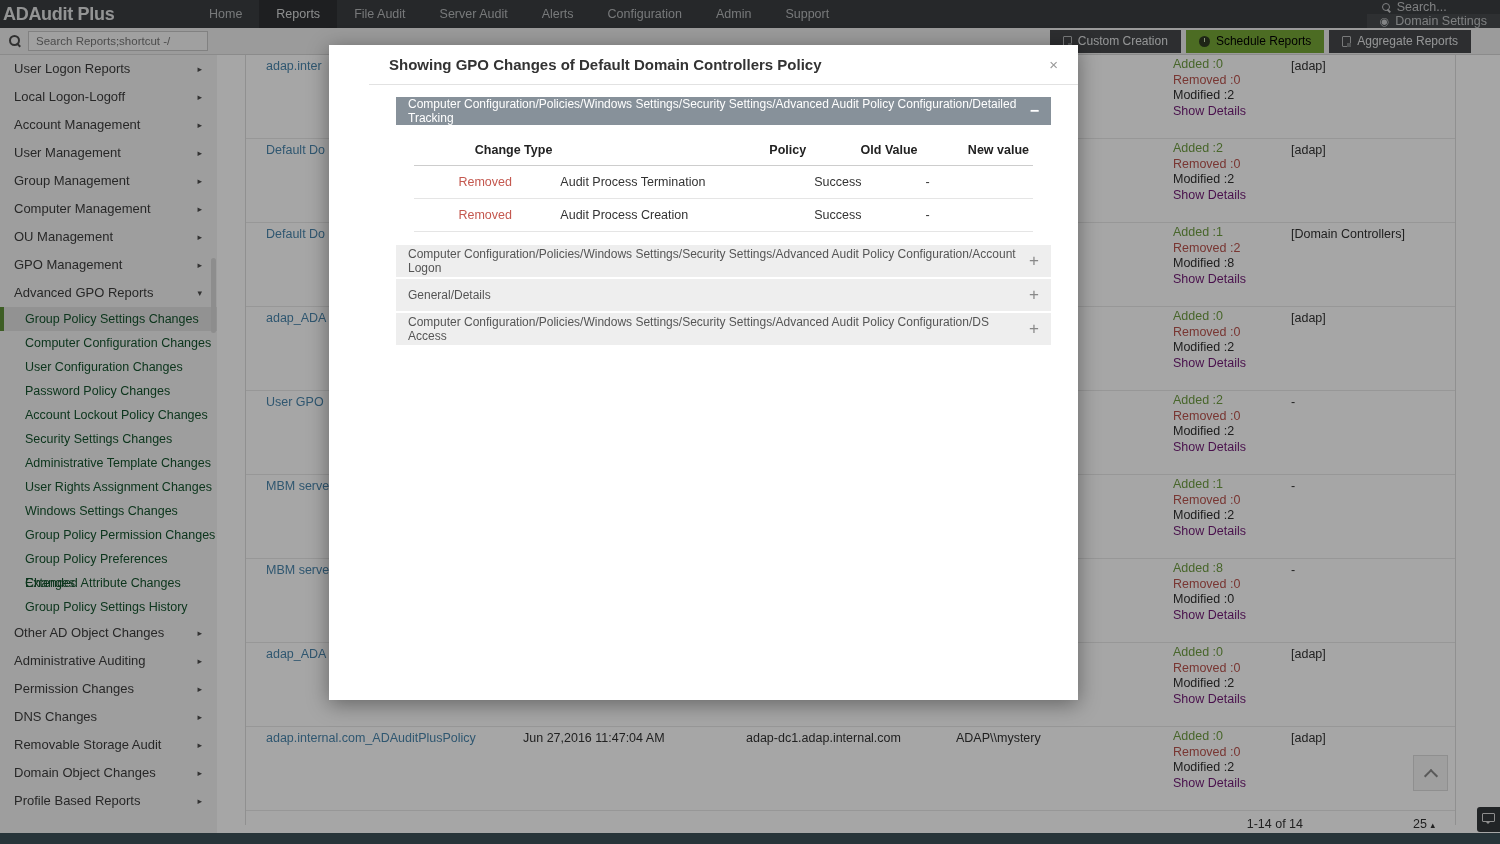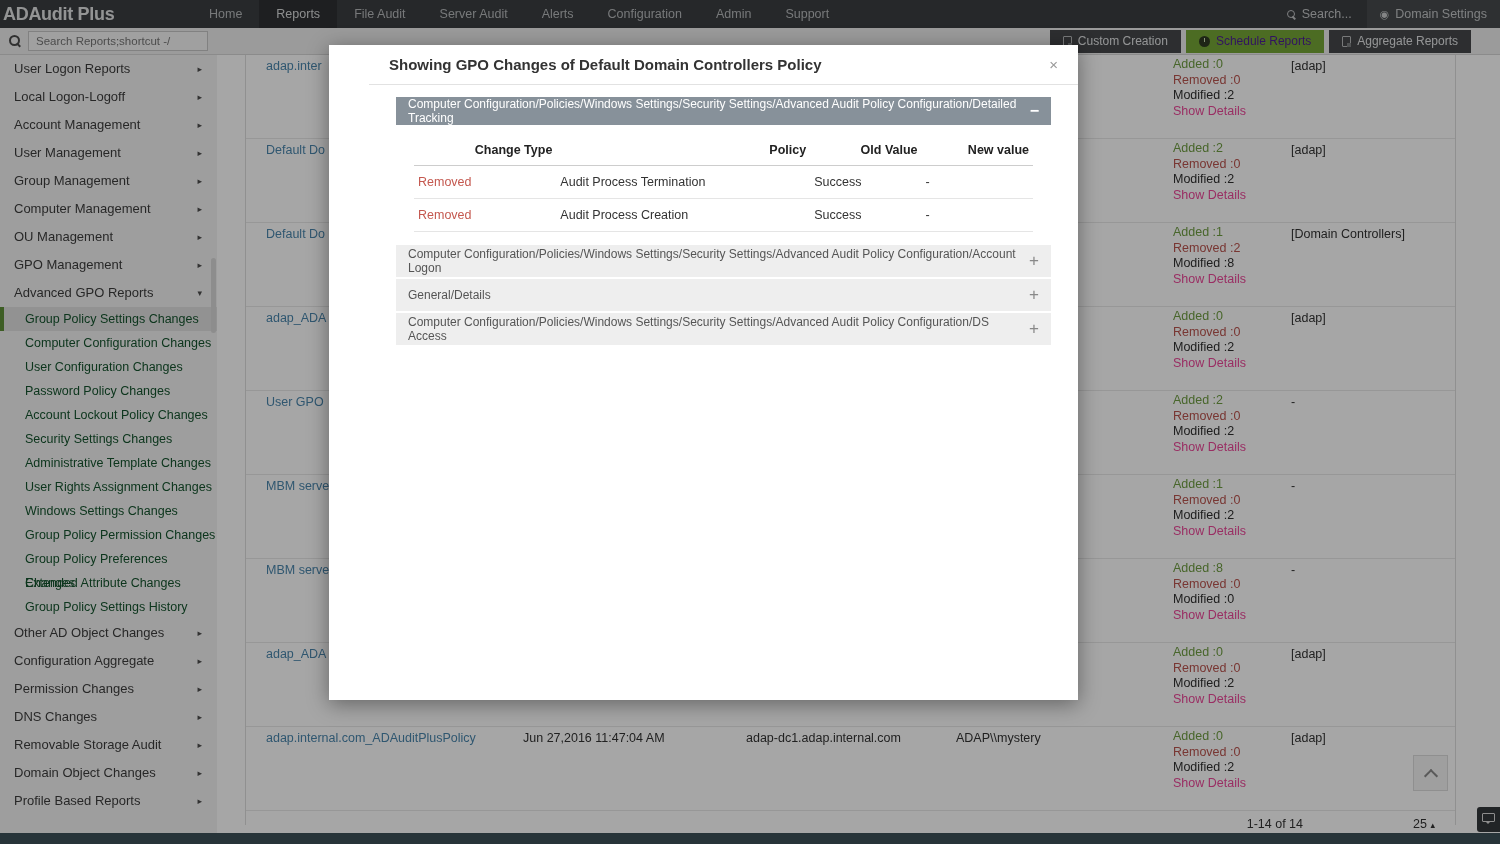--- a/index.html
+++ b/index.html
@@ -5,40 +5,40 @@
   * { margin:0; padding:0; box-sizing:border-box; }
   html,body { width:1500px; height:844px; overflow:hidden; }
   body { font-family:"Liberation Sans","DejaVu Sans",sans-serif; background:#fff; position:relative; }
 
   
   .navbar { position:absolute; top:0; left:0; right:0; height:28px; background:#3b3e41; display:flex; align-items:stretch; z-index:10; }
   .brand { width:192px; padding-left:3px; line-height:28px; font-size:18px; font-weight:bold; color:#e2e3e4; letter-spacing:-.3px; }
   .nav-items { display:flex; }
   .nav-item { padding:0 17px; line-height:28px; font-size:12.5px; color:#b7babc; cursor:pointer; }
   .nav-item.active { background:#2e3134; color:#d9dadb; }
-  .nav-right { margin-left:auto; display:flex; align-items:stretch; font-size:12.5px; color:#c3c5c7; }
+  .nav-right { margin-left:auto; display:flex; align-items:stretch; font-size:12.5px; color:#c3c5c7;flex-direction:column; }
   .nav-search { display:flex; align-items:center; gap:6px; padding:0 15px; }
   .domain-settings { display:flex; align-items:center; gap:6px; padding:0 13px; background:#474b4e; }
   .mini-mag { position:relative; width:9px; height:9px; display:inline-block; }
   .mini-mag::before { content:""; position:absolute; width:6px; height:6px; border:1.5px solid #c3c5c7; border-radius:50%; left:0; top:0; }
   .mini-mag::after { content:""; position:absolute; width:4px; height:1.5px; background:#c3c5c7; transform:rotate(45deg); left:5px; top:7px; }
   .gear-glyph { font-size:11px; color:#c9cbcd; }
 
   
   .toolbar { position:absolute; top:28px; left:0; right:0; height:27px; background:#efefef; border-bottom:1px solid #d6d6d6; display:flex; align-items:center; z-index:9; }
   .tb-mag { position:relative; width:12px; height:12px; margin-left:9px; flex:none; }
   .tb-mag::before { content:""; position:absolute; width:7px; height:7px; border:2px solid #4a4a4a; border-radius:50%; left:0; top:0; }
   .tb-mag::after { content:""; position:absolute; width:5px; height:2px; background:#4a4a4a; transform:rotate(45deg); left:7px; top:9px; }
   .tb-search { width:180px; height:20px; margin-left:7px; border:1px solid #c6c6c6; background:#f6f6f6; font-size:11.5px; color:#777; padding:0 7px; font-family:inherit; }
   .tb-menus { display:flex; }
   .tb-menu { padding:0 21px; font-size:12.5px; color:#333; line-height:27px; cursor:pointer; }
   .tb-menu .caret { font-size:9px; color:#444; margin-left:4px; }
   .tb-buttons { margin-left:auto; display:flex; gap:5px; padding-right:29px; }
   .tb-btn { height:23px; display:flex; align-items:center; gap:6px; padding:0 13px; font-size:12px; color:#e3e4e5; background:#45484b; cursor:pointer; }
-  .tb-btn.green { background:#76a637; color:#4c1d95; }
+  .tb-btn.green { background:#76a637; color:#000000; }
   .ic-file { width:9px; height:11px; border:1.5px solid #b9bbbc; border-radius:1px; position:relative; }
   .ic-file::after { content:""; position:absolute; right:-1px; bottom:-1px; width:4px; height:4px; background:#7d8081; }
   .ic-clock { width:11px; height:11px; border-radius:50%; background:#2f3a22; position:relative; }
   .ic-clock::after { content:""; position:absolute; left:5px; top:2px; width:1.5px; height:4px; background:#cfe0b5; }
 
   
   .sidebar { position:absolute; top:55px; left:0; width:217px; bottom:11px; background:#f3f3f3; overflow:hidden; z-index:5; }
   .side-item { height:28px; line-height:28px; padding:0 15px 0 14px; display:flex; justify-content:space-between; align-items:center; font-size:13px; color:#3d3d3d; cursor:pointer; }
   .side-item .chev { font-size:9px; color:#4d4d4d; }
   .sub-item { height:24px; line-height:24px; padding-left:25px; font-size:12.5px; color:#14532d; cursor:pointer; }
@@ -49,21 +49,21 @@
   .content { position:absolute; left:245px; top:55px; width:1211px; bottom:19px; background:#fff; border-left:1px solid #dedede; border-right:1px solid #dedede; z-index:4; }
   .rrow { position:absolute; left:0; right:0; height:84px; border-bottom:1px solid #e8e8e8; }
   .rc { position:absolute; top:4px; font-size:12.5px; color:#333; white-space:nowrap; }
   .rc.name { left:20px; color:#4a86ad; cursor:pointer; }
   .rc.time { left:277px; } .rc.dc { left:500px; } .rc.user { left:710px; }
   .rc.attr { left:1045px; }
   .counts { position:absolute; left:927px; top:2px; font-size:12.5px; line-height:15.5px; }
   .counts .added { color:#6f9d42; }
   .counts .removed { color:#b9534d; }
   .counts .modified { color:#2e2e2e; }
-  .counts .details { color:#ec4899; cursor:pointer; }
+  .counts .details { color:#701a75; cursor:pointer; }
   .pagination { position:absolute; top:751px; left:0; right:0; height:33px; font-size:12.5px; color:#333; }
   .pg-range { position:absolute; right:152px; top:11px; }
   .pg-size { position:absolute; right:20px; top:11px; cursor:pointer; }
   .pg-size .caret { font-size:9px; }
 
   
   .footer-bar { position:absolute; bottom:0; left:0; right:0; height:11px; background:#3d5058; z-index:6; }
   .scroll-top { position:absolute; left:1413px; top:755px; width:35px; height:36px; background:#f4f4f4; border:1px solid #dcdcdc; z-index:7; cursor:pointer; }
   .scroll-top .chev-up { width:10px; height:10px; border-left:2px solid #8a8a8a; border-top:2px solid #8a8a8a; transform:rotate(45deg); margin:15px auto 0; }
   .chat-btn { position:absolute; right:0; top:807px; width:23px; height:25px; background:#34383b; border-radius:3px 0 0 3px; z-index:7; cursor:pointer; }
@@ -75,21 +75,21 @@
   .modal { position:absolute; left:329px; top:45px; width:749px; height:655px; background:#fff; z-index:40; box-shadow:0 4px 20px rgba(0,0,0,0.4);padding-left:40px; }
   .modal-header { height:40px; border-bottom:1px solid #e2e2e2; display:flex; align-items:center; padding:0 20px; }
   .modal-title { font-size:15px; font-weight:bold; color:#333; }
   .modal-close { margin-left:auto; font-size:15px; color:#999; cursor:pointer; line-height:1; }
   .modal-body { padding:12px 27px; }
   .acc-exp { height:28px; background:#87919a; color:#fff; display:flex; align-items:center; padding:0 12px; font-size:12px; }
   .acc-exp .minus { margin-left:auto; font-size:16px; font-weight:bold; cursor:pointer; }
   .modal-table { width:calc(100% - 36px); margin:8px 18px 13px; border-collapse:collapse; }
   .modal-table th { text-align:right; font-size:12.5px; color:#222; padding:10px 4px 8px; border-bottom:1px solid #cdcdcd; font-weight:bold; }
   .modal-table td { font-size:12.5px; color:#333; padding:9px 4px; border-bottom:1px solid #e5e5e5; }
-  .modal-table td.chg { color:#c4584f; }
+  .modal-table td.chg { color:#c4584f;text-align:center; }
   .acc-col { height:32px; background:#eeeeee; color:#555; display:flex; align-items:center; padding:0 12px; margin-top:2px; font-size:12px; }
   .acc-col .plus { margin-left:auto; font-size:17px; color:#888; cursor:pointer; }
 </style>
 </head>
 <body>
 
 <header class="navbar">
   <div class="brand">ADAudit Plus</div>
   <nav class="nav-items">
     <div class="nav-item">Home</div>
@@ -180,21 +180,21 @@
   <div class="sub-item">Windows Settings Changes</div>
   <div class="sub-item">Group Policy Permission Changes</div>
   <div class="sub-item">Group Policy Preferences Changes</div>
   <div class="sub-item">Extended Attribute Changes</div>
   <div class="sub-item">Group Policy Settings History</div>
   <div class="side-item">
       <span>Other AD Object Changes</span>
       <span class="chev">▸</span>
     </div>
   <div class="side-item">
-      <span>Configuration Aggregate</span>
+      <span>Administrative Auditing</span>
       <span class="chev">▸</span>
     </div>
   <div class="side-item">
       <span>Permission Changes</span>
       <span class="chev">▸</span>
     </div>
   <div class="side-item">
       <span>DNS Changes</span>
       <span class="chev">▸</span>
     </div>

